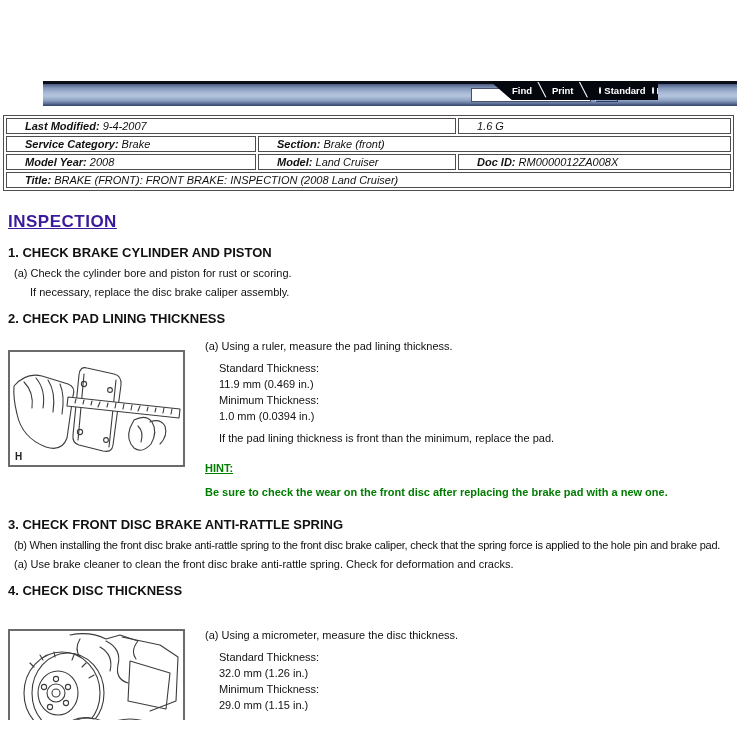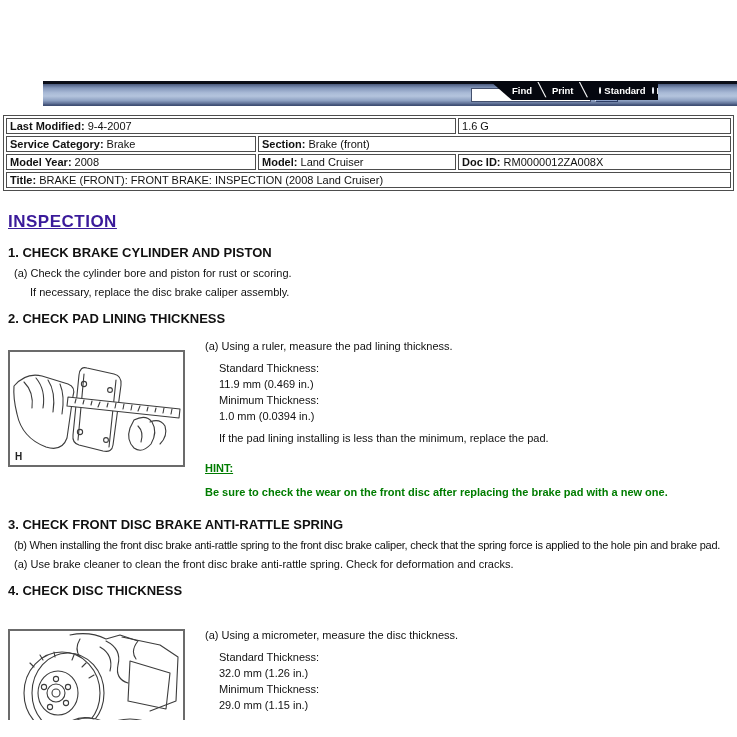--- a/index.html
+++ b/index.html
@@ -26,22 +26,22 @@
     color:#fff;font-size:9.5px;font-weight:bold;white-space:nowrap;overflow:hidden;}
   .tb-tab .sep{color:#fff;font-size:13px;font-weight:normal;margin:0 6px;transform:translateY(-1px);display:inline-block;}
   .tb-item{cursor:pointer;}
   .radio{display:inline-block;width:7px;height:7px;border-radius:50%;border:1px solid #fff;
     margin:0 3px 0 6px;vertical-align:-1px;box-sizing:border-box;}
   .radio.filled{background:#e8ecf5;border-color:#e8ecf5;}
   
   .doc-table{position:absolute;top:115px;left:3px;width:731px;
     border:1px solid #4d4d4d;border-collapse:separate;border-spacing:2px;
     font-size:11px;background:#fff;table-layout:fixed;}
-  .doc-table td{border:1px solid #4d4d4d;padding:0 3px;height:14px;
-    white-space:nowrap;overflow:hidden;background:#fff;}
+  .doc-table td{border:1px solid #4d4d4d;padding:0 18px;height:14px;
+    white-space:nowrap;overflow:hidden;background:#fff;font-style:italic;}
   .doc-table b{font-weight:bold;}
   
   .content{position:absolute;top:204px;left:8px;width:726px;}
   .h-inspection{color:#3a1a9a;font-size:17px;font-weight:bold;
     text-decoration:underline;margin:8px 0 0 0;letter-spacing:.5px;}
   .step-title{font-weight:bold;font-size:13px;margin-top:13px;white-space:nowrap;}
   .item{margin:7px 0 0 6px;font-size:11px;white-space:nowrap;}
   .item.tight{letter-spacing:-0.25px;}
   .subitem{margin:7px 0 0 22px;font-size:11px;white-space:nowrap;}
   .figrow{display:flex;align-items:flex-start;}
@@ -156,21 +156,21 @@
       <span class="figlabel">H</span>
     </div>
     <div class="figcol">
       <div class="fig-item">(a) Using a ruler, measure the pad lining thickness.</div>
       <div class="specs">
         <div>Standard Thickness:</div>
         <div>11.9 mm (0.469 in.)</div>
         <div>Minimum Thickness:</div>
         <div>1.0 mm (0.0394 in.)</div>
       </div>
-      <div class="note">If the pad lining installing is less than the minimum, replace the pad.</div>
+      <div class="note">If the pad lining thickness is front than the minimum, replace the pad.</div>
       <div class="hint-label">HINT:</div>
       <div class="hint-text">Be sure to check the wear on the front disc after replacing the brake pad with a new one.</div>
     </div>
   </div>
 
   <div class="step-title" style="margin-top:19px">3. CHECK FRONT DISC BRAKE ANTI-RATTLE SPRING</div>
   <div class="item tight">(b) When installing the front disc brake anti-rattle spring to the front disc brake caliper, check that the spring force is applied to the hole pin and brake pad.</div>
   <div class="item">(a) Use brake cleaner to clean the front disc brake anti-rattle spring. Check for deformation and cracks.</div>
 
   <div class="step-title">4. CHECK DISC THICKNESS</div>

